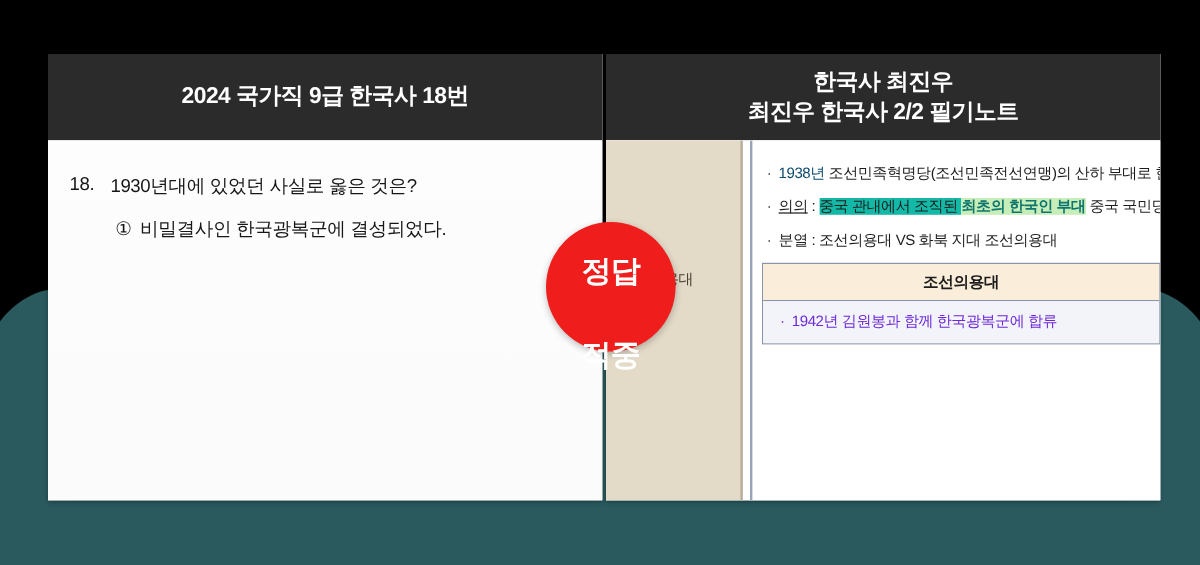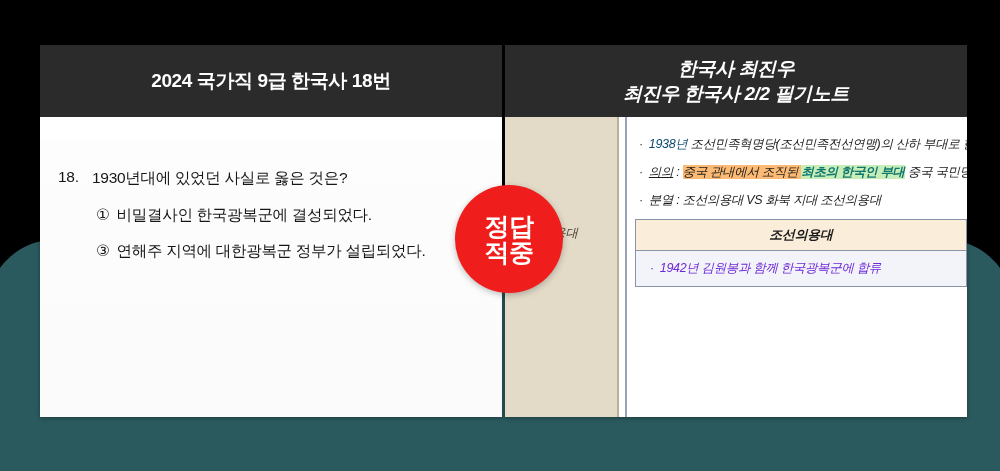--- a/index.html
+++ b/index.html
@@ -36,21 +36,21 @@
   .panel {
     position: absolute;
     top: 45px;
     width: 462px;
     height: 372px;
     background: #ffffff;
     box-shadow: 0 1px 4px rgba(0,0,0,0.35);
     overflow: hidden;
   }
   .panel-left  { left: 40px; }
-  .panel-right { left: 505px; font-style: italic; }
+  .panel-right { left: 505px; }
 
   .panel-header {
     height: 72px;
     background: #2b2b2b;
     color: #ffffff;
     display: flex;
     flex-direction: column;
     align-items: center;
     justify-content: center;
     font-weight: bold;
@@ -68,21 +68,20 @@
     overflow: hidden;
   }
 
   
   .exam-sheet {
     position: absolute;
     left: 0; top: 0; right: 0; bottom: 0;
     background: linear-gradient(180deg,#fdfdfd 0%, #fbfbfb 100%);
     padding: 28px 18px 0 18px;
     box-sizing: border-box;
-    margin-top: 23px;
   }
   .q-stem {
     display: flex;
     font-size: 15.5px;
     color: #161616;
     letter-spacing: -0.3px;
     margin-bottom: 14px;
   }
   .q-num {
     width: 34px;
@@ -120,20 +119,21 @@
     align-items: center;
     justify-content: center;
     z-index: 40;
   }
   .stamp span {
     color: #ffffff;
     font-weight: bold;
     font-size: 25px;
     line-height: 1.05;
     letter-spacing: -0.5px;
+    margin-top: 44px;
   }
 
   
   .note-page {
     position: absolute;
     left: 0; top: 0; right: 0; bottom: 0;
     background: #ffffff;
     display: flex;
   }
   .note-left-col {
@@ -165,21 +165,21 @@
     color: #1c1c1c;
     letter-spacing: -0.35px;
     white-space: nowrap;
     padding: 0 0 0 12px;
     margin-bottom: 9px;
     line-height: 1.5;
   }
   .note-bullet .dot { margin-right: 6px; color: #333; }
   .tok-red { color: #0c4a6e; }
   .tok-underline { text-decoration: underline; }
-  .tok-green { background: #fdba74; }
+  .tok-green { background: #14b8a6; }
   .tok-orange { color: #0f766e; background: #c7edb9; font-weight: bold; }
 
   .note-table {
     margin: 10px 10px 0 8px;
     border: 1px solid #8a93a8;
     border-collapse: collapse;
     width: calc(100% - 10px);
   }
   .note-table .th {
     background: #faeedb;
@@ -227,25 +227,20 @@
           <span class="q-text">1930년대에 있었던 사실로 옳은 것은?</span>
         </div>
 
         <div class="choice-row">
           <span class="choice">
             <span class="marker">①</span><span>비밀결사인 한국광복군에 결성되었다.</span>
           </span>
         </div>
 
 
-        <div class="choice-row">
-          <span class="choice">
-            <span class="marker">③</span><span>연해주 지역에 대한광복군 정부가 설립되었다.</span>
-          </span>
-        </div>
 
 
       </div>
     </div>
   </div>
 
   <div class="panel panel-right">
     <div class="panel-header">
       <div>한국사 최진우</div>
       <div class="hl2">최진우 한국사 2/2 필기노트</div>

